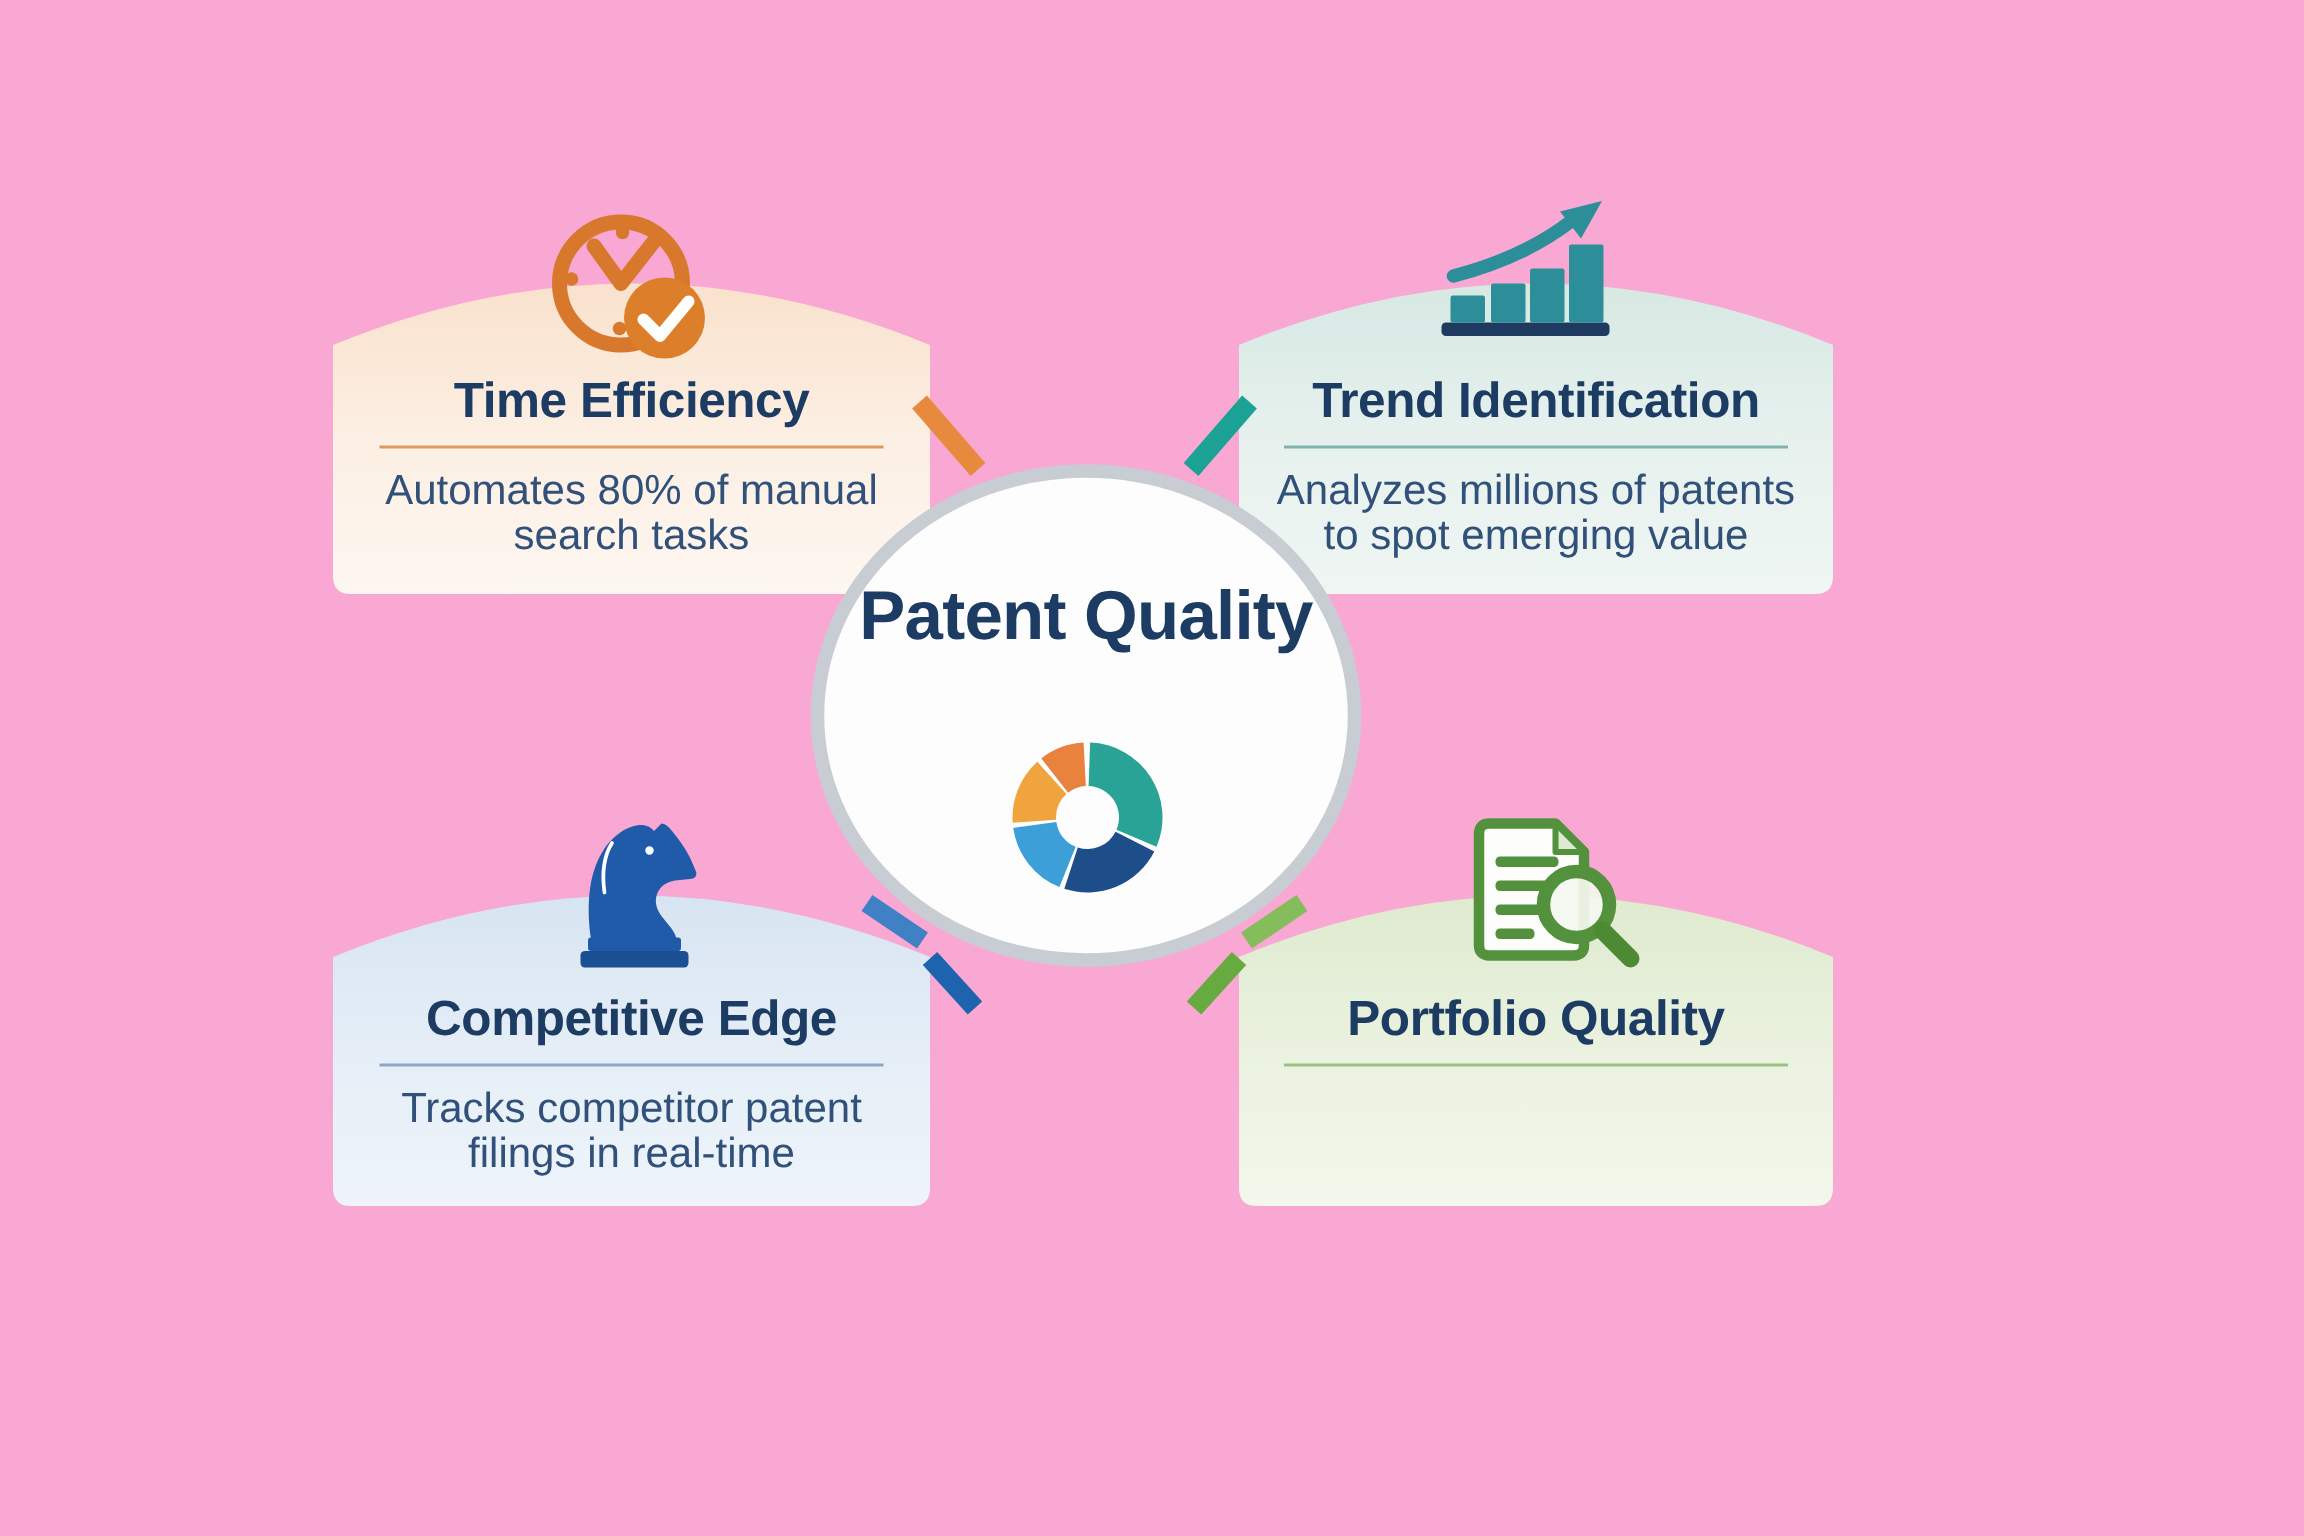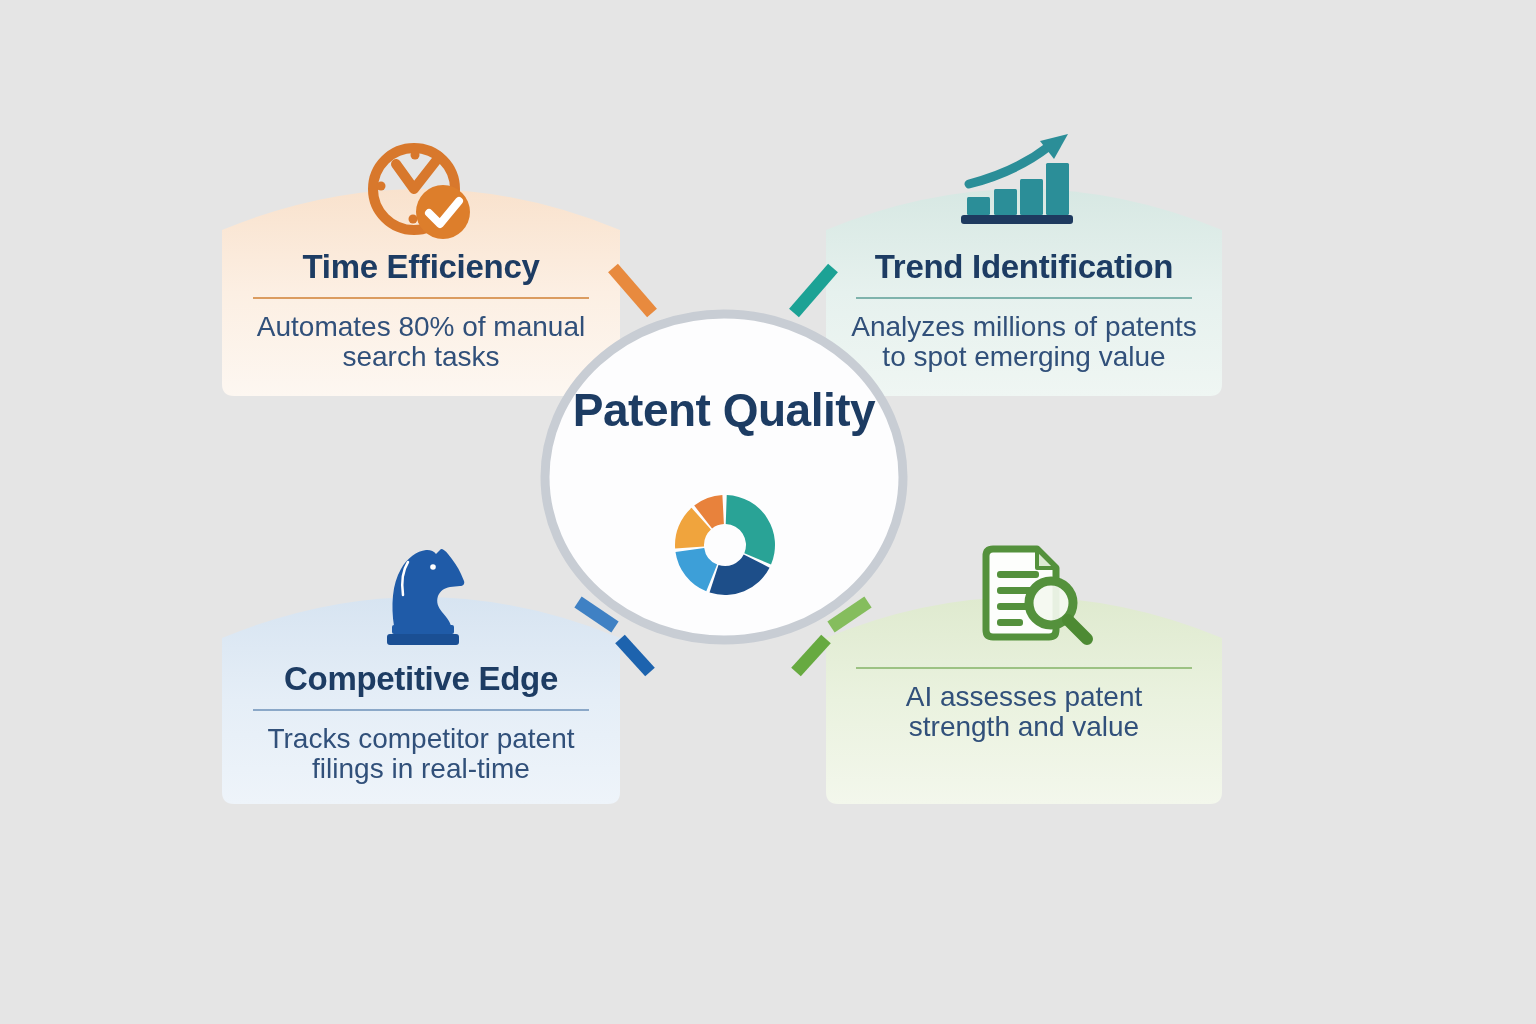--- a/index.html
+++ b/index.html
@@ -1,16 +1,16 @@
 <!DOCTYPE html>
 <html><head>
 <meta charset="utf-8">
 <style>
   html,body{margin:0;padding:0;background:#fff;}
-  #canvas{position:relative;width:1536px;height:1024px;background:#e5e5e5;overflow:hidden;
+  #canvas{position:relative;width:1536px;height:1024px;background:#f9a8d4;overflow:hidden;
           font-family:"Liberation Sans", sans-serif;}
   #bg{position:absolute;left:0;top:0;}
   .card-text{position:absolute;width:362px;text-align:center;}
   .card-text h2{margin:0;font-size:33px;font-weight:bold;color:#1d3c63;line-height:42px;letter-spacing:-.3px;}
   .divider{height:2px;margin:9px auto 0;width:93%;}
   .tl .divider{background:#db9c60;}
   .tr .divider{background:#7fb3ac;}
   .bl .divider{background:#8ba8c8;}
   .br .divider{background:#9cc283;}
   .card-text p{margin:13px auto 0;font-size:28px;line-height:30px;color:#31507a;}
@@ -136,25 +136,22 @@
   <div class="card-text bl">
     <h2>Competitive Edge</h2>
     <div class="divider"></div>
     <p>
       <span>Tracks competitor patent</span>
       <span>filings in real-time</span>
     </p>
   </div>
 
   <div class="card-text br">
+    <h2>Portfolio Quality</h2>
     <div class="divider"></div>
-    <p>
-      <span>AI assesses patent</span>
-      <span>strength and value</span>
-    </p>
   </div>
 
   <div class="hub-text">
     <h1>
       <span>Patent Quality</span>
     </h1>
   </div>
 
 </div>
 

